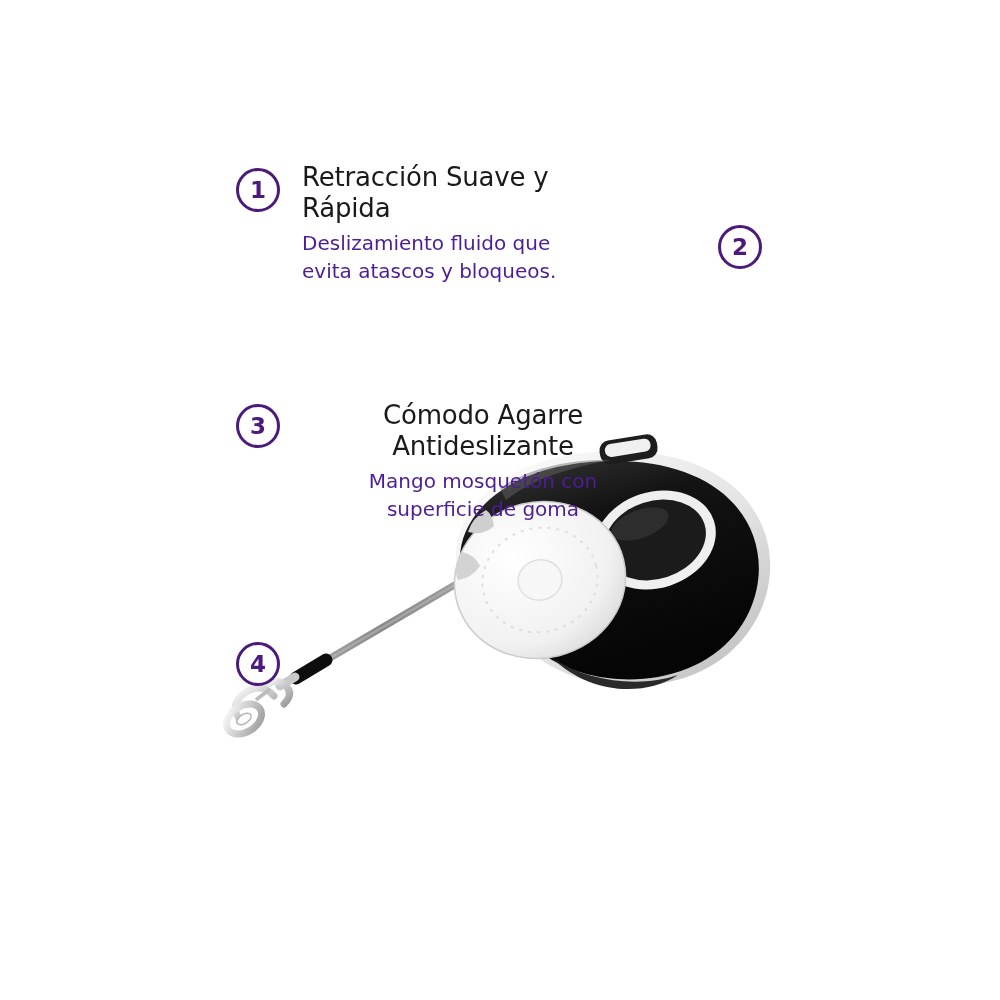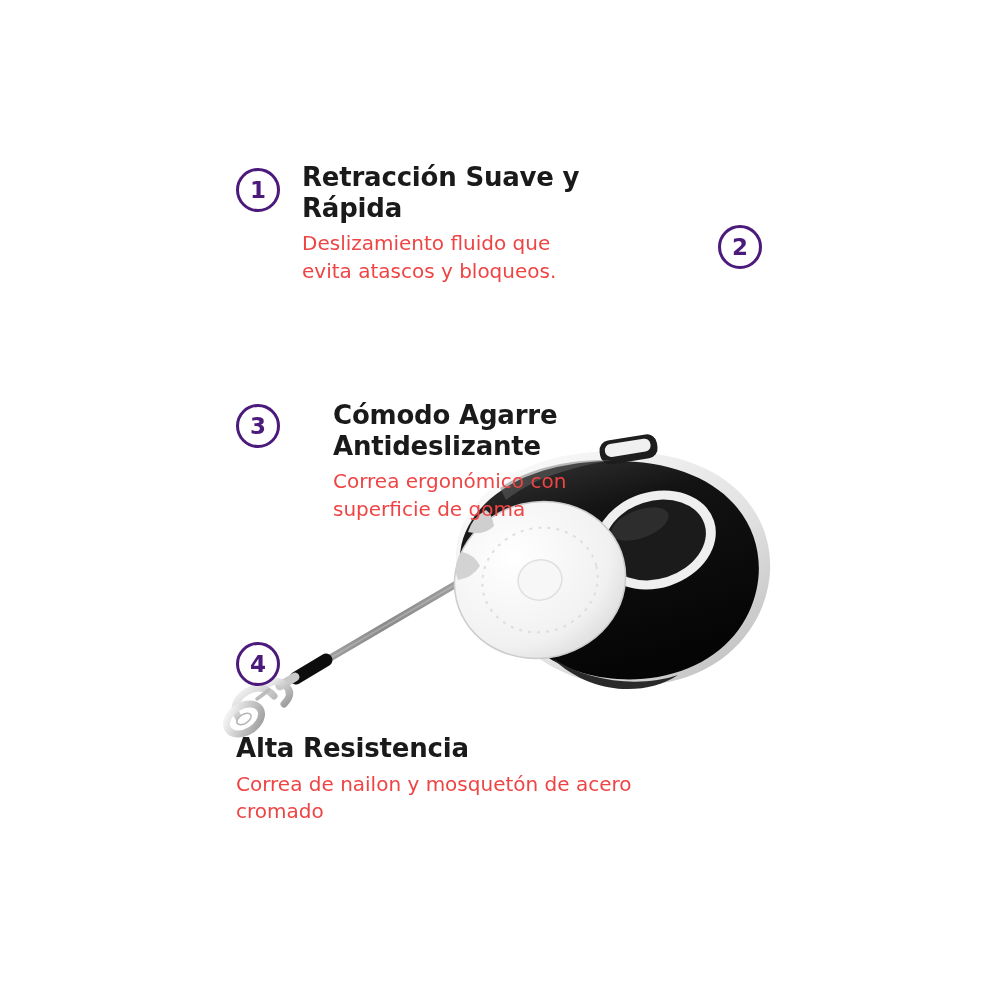--- a/index.html
+++ b/index.html
@@ -36,44 +36,44 @@
     justify-content: center;
     font-size: 23px;
     font-weight: 700;
     font-family: "DejaVu Sans", sans-serif;
     box-sizing: border-box;
     line-height: 1;
   }
 
   .f-title {
     font-size: 26px;
-    font-weight: 700;
+    font-weight: 400;
     color: #1a1a1a;
     line-height: 1.18;
     letter-spacing: -0.2px;
   }
 
   .f-body {
     font-size: 20px;
     font-weight: 400;
-    color: #ef4444;
+    color: #4c1d95;
     line-height: 1.38;
     margin-top: 7px;
   }
 
   
   #feature-1 { left: 302px; top: 162px; width: 300px; }
   #badge-1 { left: 236px; top: 168px; }
 
   
   #feature-2 { left: 540px; top: 282px; width: 320px; }
   #badge-2 { left: 718px; top: 225px; }
 
   
-  #feature-3 { left: 333px; top: 400px; width: 300px; }
+  #feature-3 { left: 333px; top: 400px; width: 300px; text-align: center; }
   #badge-3 { left: 236px; top: 404px; }
 
   
   #feature-4 { left: 236px; top: 733px; width: 430px; }
   #badge-4 { left: 236px; top: 642px; }
 
   
   #product-illustration {
     position: absolute;
     left: 200px;
@@ -187,24 +187,20 @@
     <span>2</span>
   </div>
   <div class="feature" id="feature-2">
   </div>
 
   <div class="badge" id="badge-3">
     <span>3</span>
   </div>
   <div class="feature" id="feature-3">
     <div class="f-title">Cómodo Agarre Antideslizante</div>
-    <div class="f-body">Correa ergonómico con superficie de goma</div>
+    <div class="f-body">Mango mosquetón con superficie de goma</div>
   </div>
 
   <div class="badge" id="badge-4">
     <span>4</span>
   </div>
-  <div class="feature" id="feature-4">
-    <div class="f-title">Alta Resistencia</div>
-    <div class="f-body">Correa de nailon y mosquetón de acero cromado</div>
-  </div>
 
 </div>
 
 </body></html>

